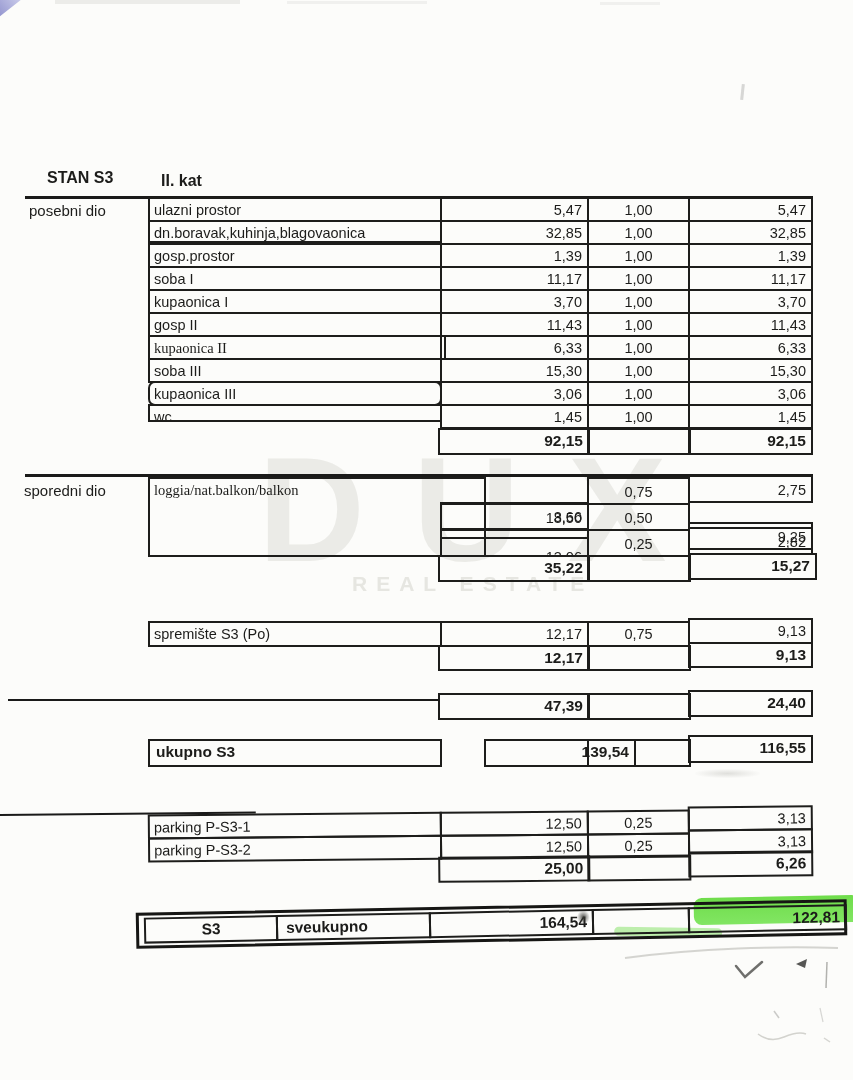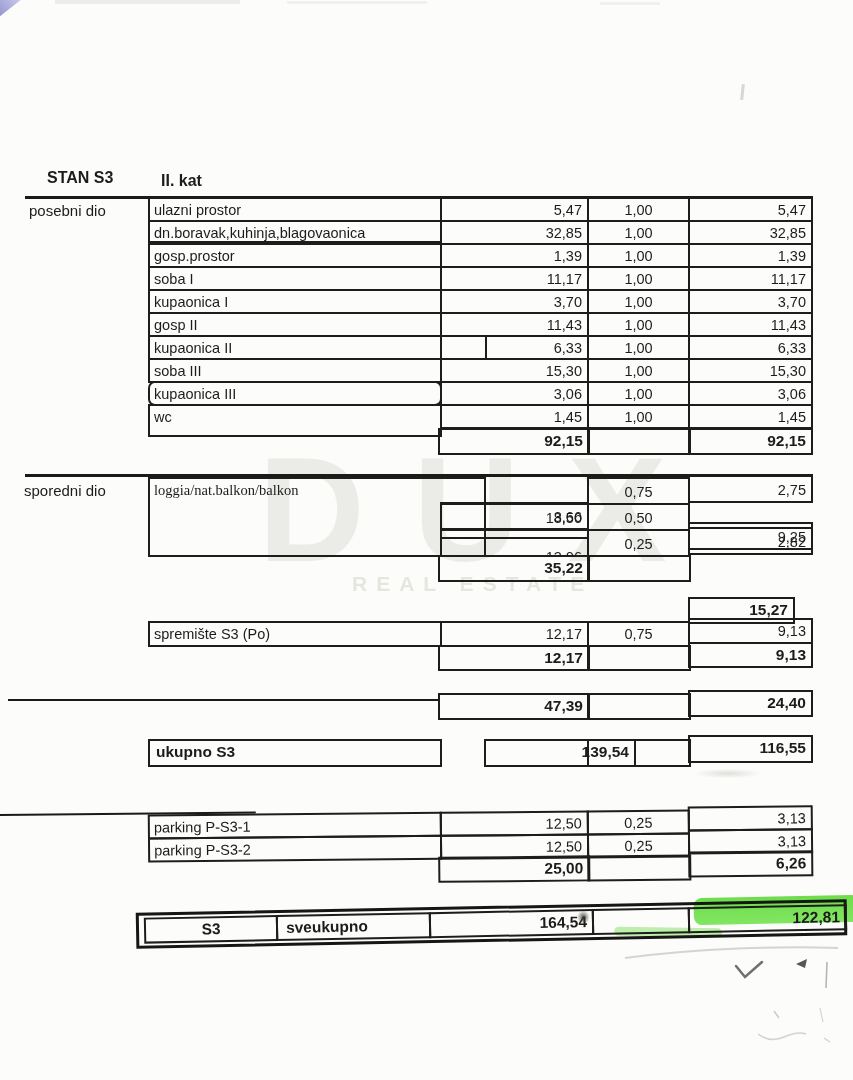--- a/index.html
+++ b/index.html
@@ -72,36 +72,36 @@
   <div class="c d" style="left:148px;top:289px;width:294px;height:25px;">kupaonica I</div>
   <div class="c n" style="left:440px;top:289px;width:149px;height:25px;">3,70</div>
   <div class="c k" style="left:587px;top:289px;width:103px;height:25px;">1,00</div>
   <div class="c n" style="left:688px;top:289px;width:125px;height:25px;">3,70</div>
 
   <div class="c d" style="left:148px;top:312px;width:294px;height:25px;">gosp II</div>
   <div class="c n" style="left:440px;top:312px;width:149px;height:25px;">11,43</div>
   <div class="c k" style="left:587px;top:312px;width:103px;height:25px;">1,00</div>
   <div class="c n" style="left:688px;top:312px;width:125px;height:25px;">11,43</div>
 
-  <div class="c d" style="left:148px;top:335px;width:339px;height:25px;">kupaonica II</div>
+  <div class="c d" style="left:148px;top:335px;width:298px;height:25px;font-family:Liberation Serif, serif;">kupaonica II</div>
   <div class="c n" style="left:440px;top:335px;width:149px;height:25px;">6,33</div>
   <div class="c k" style="left:587px;top:335px;width:103px;height:25px;">1,00</div>
   <div class="c n" style="left:688px;top:335px;width:125px;height:25px;">6,33</div>
 
   <div class="c d" style="left:148px;top:358px;width:294px;height:25px;">soba III</div>
   <div class="c n" style="left:440px;top:358px;width:149px;height:25px;">15,30</div>
   <div class="c k" style="left:587px;top:358px;width:103px;height:25px;">1,00</div>
   <div class="c n" style="left:688px;top:358px;width:125px;height:25px;">15,30</div>
 
   <div class="c d" style="left:148px;top:381px;width:294px;height:25px;border-radius:7px;">kupaonica III</div>
   <div class="c n" style="left:440px;top:381px;width:149px;height:25px;">3,06</div>
   <div class="c k" style="left:587px;top:381px;width:103px;height:25px;">1,00</div>
   <div class="c n" style="left:688px;top:381px;width:125px;height:25px;">3,06</div>
 
-  <div class="c d" style="left:148px;top:404px;width:294px;height:33px;">wc</div>
+  <div class="c d" style="left:148px;top:404px;width:294px;height:18px;">wc</div>
   <div class="c n" style="left:440px;top:404px;width:149px;height:25px;">1,45</div>
   <div class="c k" style="left:587px;top:404px;width:103px;height:25px;">1,00</div>
   <div class="c n" style="left:688px;top:404px;width:125px;height:25px;">1,45</div>
 
   <div class="c n tot" style="left:438px;top:428px;width:152px;height:27px;">92,15</div>
   <div class="c tot" style="left:587px;top:428px;width:104px;height:27px;"></div>
   <div class="c n tot" style="left:688px;top:428px;width:125px;height:27px;">92,15</div>
 
   <div class="line" style="left:25px;top:474px;width:788px;height:2.5px;"></div>
   <div class="lbl" style="left:24px;top:482px;">sporedni dio</div>
@@ -114,21 +114,21 @@
   <div class="c n" style="left:440px;top:503px;width:149px;height:36px;padding-top:3px;">18,50</div>
   <div class="c k" style="left:587px;top:503px;width:103px;height:28px;padding-top:3px;">0,50</div>
   <div class="c n" style="left:688px;top:522px;width:125px;height:28px;padding-top:3px;padding-left:8px;">9,25</div>
 
   <div class="c n" style="left:440px;top:529px;width:149px;height:28px;padding-top:16px;">13,06</div>
   <div class="c k" style="left:587px;top:529px;width:103px;height:28px;padding-top:3px;">0,25</div>
   <div class="c n" style="left:688px;top:527px;width:125px;height:28px;padding-top:3px;">2,82</div>
 
   <div class="c n tot" style="left:438px;top:555px;width:152px;height:27px;">35,22</div>
   <div class="c tot" style="left:587px;top:555px;width:104px;height:27px;"></div>
-  <div class="c n tot" style="left:688px;top:553px;width:107px;height:27px;margin-top:44px;">15,27</div>
+  <div class="c n tot" style="left:688px;top:553px;width:129px;height:27px;">15,27</div>
 
   <div class="c d" style="left:148px;top:621px;width:294px;height:26px;">spremište S3 (Po)</div>
   <div class="c n" style="left:440px;top:621px;width:149px;height:26px;">12,17</div>
   <div class="c k" style="left:587px;top:621px;width:103px;height:26px;">0,75</div>
   <div class="c n" style="left:688px;top:618px;width:125px;height:26px;">9,13</div>
 
   <div class="c n tot" style="left:438px;top:645px;width:152px;height:26px;">12,17</div>
   <div class="c tot" style="left:587px;top:645px;width:104px;height:26px;"></div>
   <div class="c n tot" style="left:688px;top:642px;width:125px;height:26px;">9,13</div>
 

